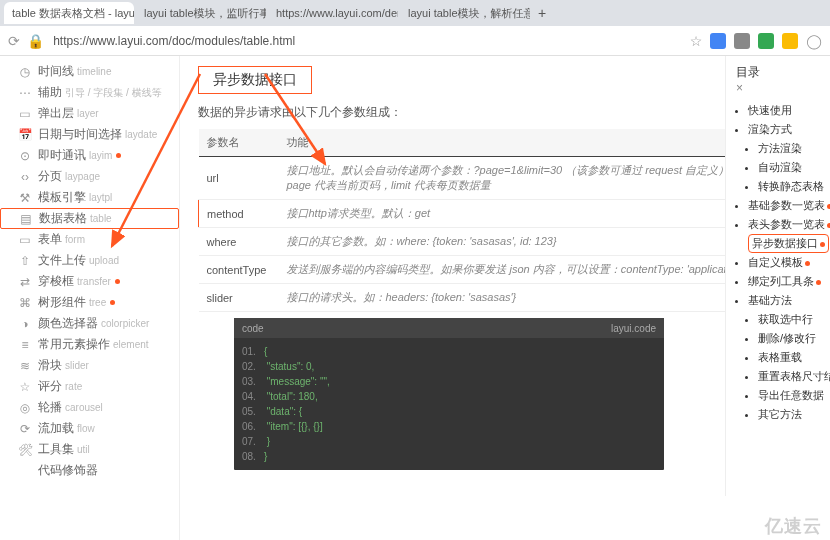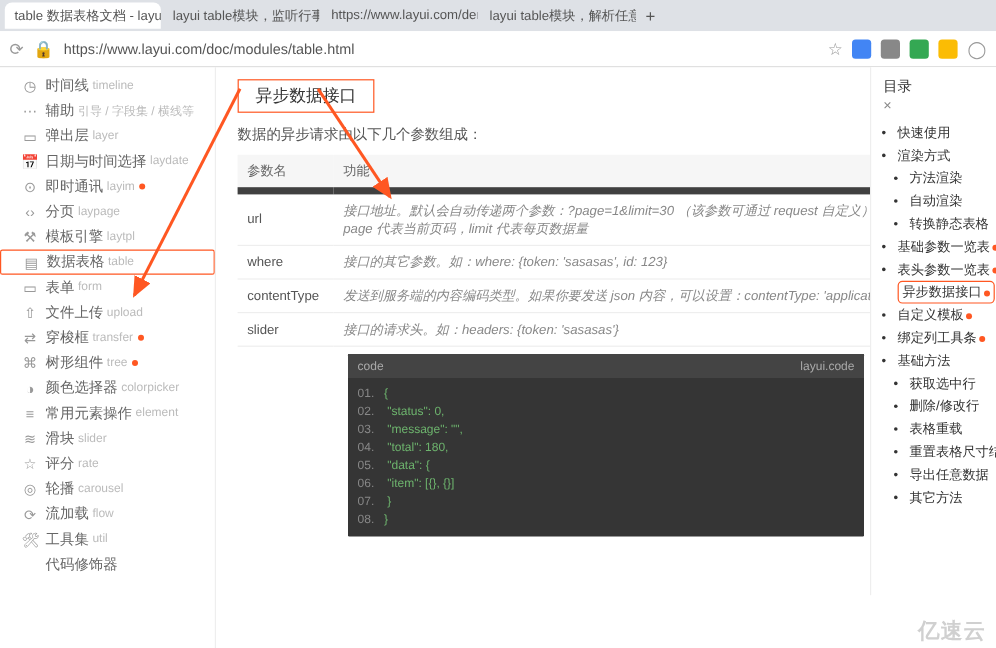--- a/index.html
+++ b/index.html
@@ -17,21 +17,21 @@
 .sidebar{width:180px;border-right:1px solid #eee;overflow:hidden;padding-top:5px;}
 .sitem{height:21px;display:flex;align-items:center;padding:0 10px 0 18px;font-size:12px;color:#666;cursor:pointer;position:relative;}
 .sitem .icon{width:14px;display:inline-block;text-align:center;margin-right:6px;color:#999;}
 .sitem .en{color:#bbb;font-size:10px;margin-left:3px;}
 .sitem.hl{border:1px solid #ff5722;border-radius:2px;}
 .sitem .dot{width:5px;height:5px;background:#ff5722;border-radius:50%;margin-left:4px;}
 .main{flex:1;padding:10px 18px;overflow:hidden;position:relative;}
 .hbox{border:1px solid #ff5722;display:inline-block;padding:4px 14px;font-size:14px;color:#333;}
 .desc{font-size:12px;color:#555;margin:10px 0 8px;}
 table{width:100%;border-collapse:collapse;font-size:11px;}
-th{background:#f6f6f6;text-align:left;padding:6px 8px;color:#666;border-bottom:6px solid #404040;font-weight:normal;}
+th{background:#f6f6f6;text-align:left;padding:6px 8px;color:#666;border-bottom:1px solid #404040;font-weight:normal;}
 td{padding:6px 8px;border-bottom:1px solid #eee;color:#555;}
 td.it{font-style:italic;color:#888;}
 .mrow{border:1px solid #ff5722;}
 .codebox{background:#353535;color:#ddd;font-family:Consolas,monospace;font-size:10px;border-radius:1px;margin-top:6px;position:relative;}
 .codehdr{height:20px;background:#444;display:flex;justify-content:space-between;align-items:center;padding:0 8px;font-size:10px;color:#aaa;}
 .codebody{padding:6px 8px;line-height:15px;}
 .ln{color:#888;margin-right:8px;}
 .str{color:#6db36d;}
 .toc{position:absolute;right:0;top:56px;width:105px;background:#fff;border-left:1px solid #eee;padding:8px 4px 8px 10px;height:440px;}
 .tochdr{display:flex;justify-content:space-between;font-size:12px;color:#333;padding-bottom:6px;flex-direction:column;}
@@ -189,35 +189,39 @@
           <tr>
             <th style="width:80px">参数名</th>
             <th>功能</th>
           </tr>
         </thead>
       <tbody id="tb">
           <tr>
             <td>url</td>
             <td class="it">接口地址。默认会自动传递两个参数：?page=1&amp;limit=30 （该参数可通过 request 自定义）<br>page 代表当前页码，limit 代表每页数据量</td>
           </tr>
+          <tr class="mrow">
+            <td>method</td>
+            <td class="it">接口http请求类型。默认：get</td>
+          </tr>
           <tr>
             <td>where</td>
             <td class="it">接口的其它参数。如：where: {token: 'sasasas', id: 123}</td>
           </tr>
           <tr>
             <td>contentType</td>
             <td class="it">发送到服务端的内容编码类型。如果你要发送 json 内容，可以设置：contentType: 'application/json'</td>
           </tr>
           <tr>
             <td>slider</td>
             <td class="it">接口的请求头。如：headers: {token: 'sasasas'}</td>
           </tr>
         </tbody>
     </table>
-    <div class="codebox" style="margin-left:92px;width:430px;">
+    <div class="codebox" style="margin-left:36px;width:430px;">
       <div class="codehdr">
           <span>code</span>
           <span>layui.code</span>
         </div>
       <div class="codebody" id="c1">
           <div><span class="ln">01.</span><span class="str">{</span></div>
           <div><span class="ln">02.</span><span class="str">  "status": 0,</span></div>
           <div><span class="ln">03.</span><span class="str">  "message": "",</span></div>
           <div><span class="ln">04.</span><span class="str">  "total": 180,</span></div>
           <div><span class="ln">05.</span><span class="str">  "data": {</span></div>

